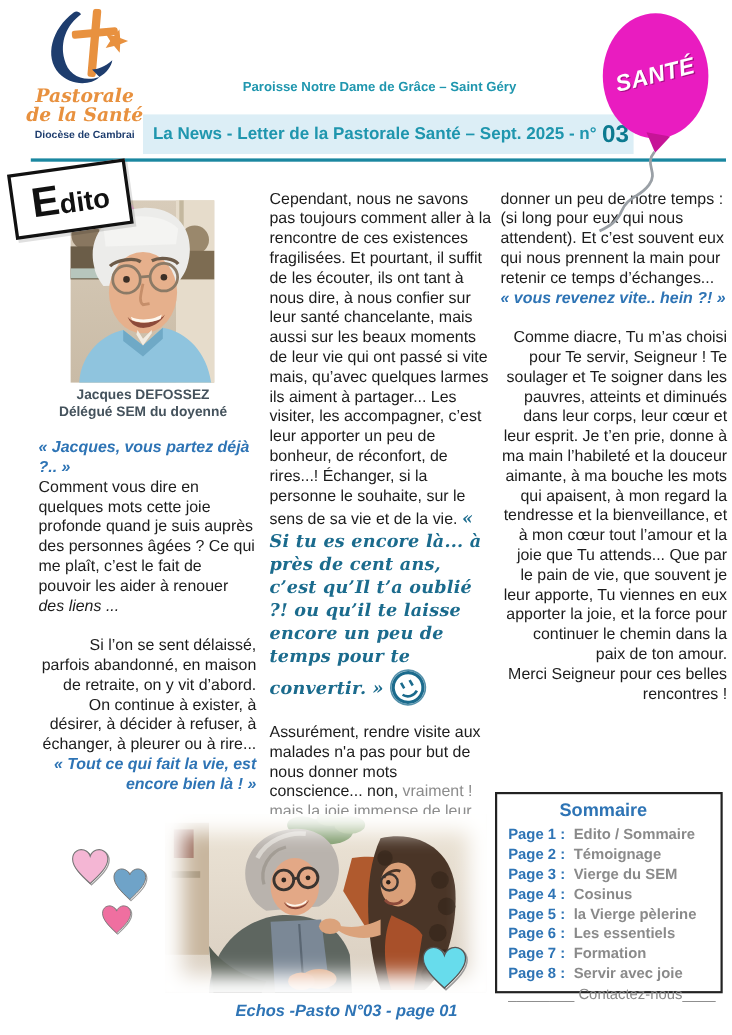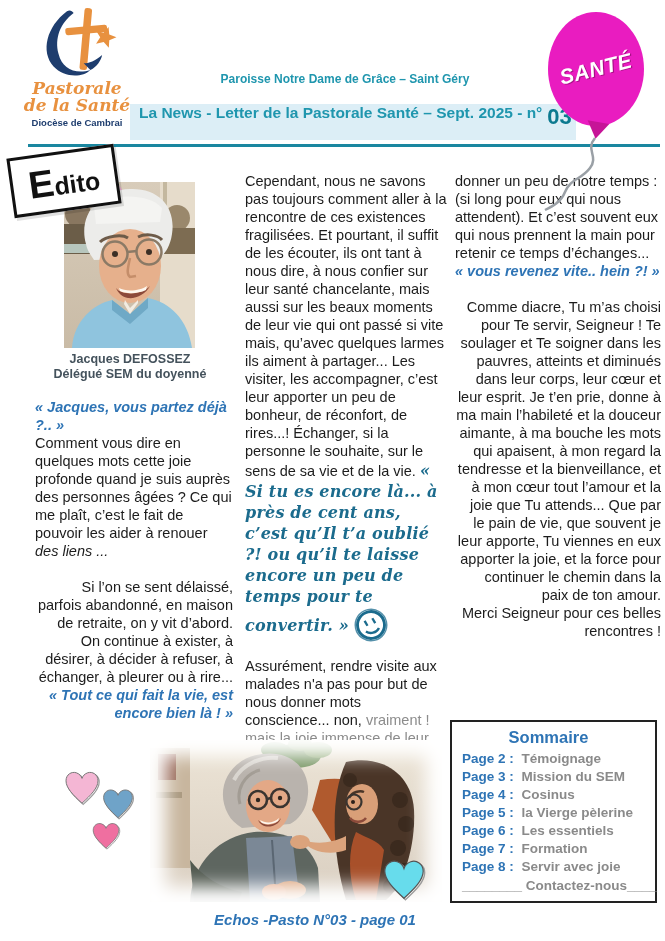--- a/index.html
+++ b/index.html
@@ -12,21 +12,21 @@
   .logo-mark{width:86px;height:72px;margin:0 auto;display:block;}
   .logo-script{font-family:"DejaVu Serif",serif;font-style:italic;font-weight:700;
                color:#e8913f;font-size:17px;line-height:17px;}
   .logo-sub{color:#1e3d6e;font-size:9.5px;font-weight:700;margin-top:3px;}
 
   .main-title{left:133px;top:16px;width:470px;white-space:nowrap;
               font-size:60px;font-weight:800;letter-spacing:0px;color:#1f96ae;z-index:1;}
   .subtitle{left:135px;top:72px;width:420px;text-align:center;
             font-size:12px;font-weight:700;color:#1f96ae;}
   .news-box{left:130px;top:104px;width:446px;height:36px;background:#dceef6;
-            display:flex;padding-left:9px;box-sizing:border-box;
+            display:flex;align-items:center;padding-left:9px;box-sizing:border-box;
             font-size:15.5px;font-weight:700;color:#1f96ae;z-index:0;}
   .issue-no{font-size:22px;font-weight:800;color:#0c7a90;margin-left:5px;}
 
   .balloon{left:548px;top:12px;width:100px;height:150px;z-index:6;}
   .balloon-ellipse{position:absolute;left:0;top:0;width:96px;height:114px;border-radius:50%;
                    background:#e91cc0;display:flex;align-items:center;justify-content:center;}
   .balloon-text{color:#ffffff;font-weight:800;font-style:italic;font-size:21px;
                 letter-spacing:.5px;transform:rotate(-14deg);
                 text-shadow:1px 1px 0 #a70f85;}
   .balloon-knot{position:absolute;left:38px;top:110px;width:0;height:0;
@@ -61,21 +61,21 @@
   .graytext{color:#8c8c8c;}
   .smiley{display:inline-block;vertical-align:-12px;margin-left:4px;transform:rotate(-12deg);}
 
   
   .sommaire{left:450px;top:720px;width:207px;height:183px;border:2.5px solid #222;
             background:#fff;box-sizing:border-box;padding:6px 20px 0 10px;}
   .som-title{text-align:center;color:#2e74b5;font-size:16.5px;font-weight:800;margin-bottom:3px;}
   .som-item{font-size:13.5px;font-weight:700;line-height:18px;white-space:nowrap;}
   .som-page{color:#2e74b5;}
   .som-label{color:#8a8a8a;margin-left:4px;}
-  .som-contact{font-size:13.5px;font-weight:700;color:#8a8a8a;line-height:19px;white-space:nowrap;}
+  .som-contact{font-size:13.5px;font-weight:400;color:#8a8a8a;line-height:19px;white-space:nowrap;}
 
   
   .photo2{left:150px;top:740px;width:292px;height:162px;}
   .vignette{position:absolute;left:0;top:0;right:0;bottom:0;
             box-shadow:inset 0 0 18px 16px #ffffff;pointer-events:none;}
   .heart{position:absolute;}
   .footer{left:150px;top:911px;width:330px;text-align:center;
           font-size:15px;font-weight:700;font-style:italic;color:#2e74b5;}
 </style>
 </head>
@@ -183,29 +183,33 @@
     <p>donner un peu de notre temps : (si long pour eux qui nous attendent).  Et c’est souvent eux qui nous prennent la main pour retenir ce temps d’échanges...</p>
     <p class="quote">« vous revenez vite.. hein ?! »</p>
     <p class="gap18" style="white-space:pre-line">Comme diacre, Tu m’as choisi pour Te servir, Seigneur !  Te soulager et Te soigner dans les pauvres, atteints et diminués dans leur corps, leur cœur et leur esprit. Je t’en prie, donne à ma main l’habileté et la douceur aimante, à ma bouche les mots qui apaisent, à mon regard la tendresse et la bienveillance, et à mon cœur tout l’amour et la joie que Tu attends... Que par le pain de vie, que souvent je leur apporte, Tu viennes en eux apporter la joie, et la force pour continuer le chemin dans la paix de ton amour.
 Merci Seigneur pour ces belles rencontres !</p>
   </div>
 
   <div class="abs sommaire">
     <div class="som-title">Sommaire</div>
     <div>
 
+        <div class="som-item">
+          <span class="som-page">Page 1 :</span>
+          <span class="som-label">Edito / Sommaire</span>
+        </div>
 
         <div class="som-item">
           <span class="som-page">Page 2 :</span>
           <span class="som-label">Témoignage</span>
         </div>
 
         <div class="som-item">
           <span class="som-page">Page 3 :</span>
-          <span class="som-label">Mission du SEM</span>
+          <span class="som-label">Vierge du SEM</span>
         </div>
 
         <div class="som-item">
           <span class="som-page">Page 4 :</span>
           <span class="som-label">Cosinus</span>
         </div>
 
         <div class="som-item">
           <span class="som-page">Page 5 :</span>
           <span class="som-label">la Vierge pèlerine</span>

